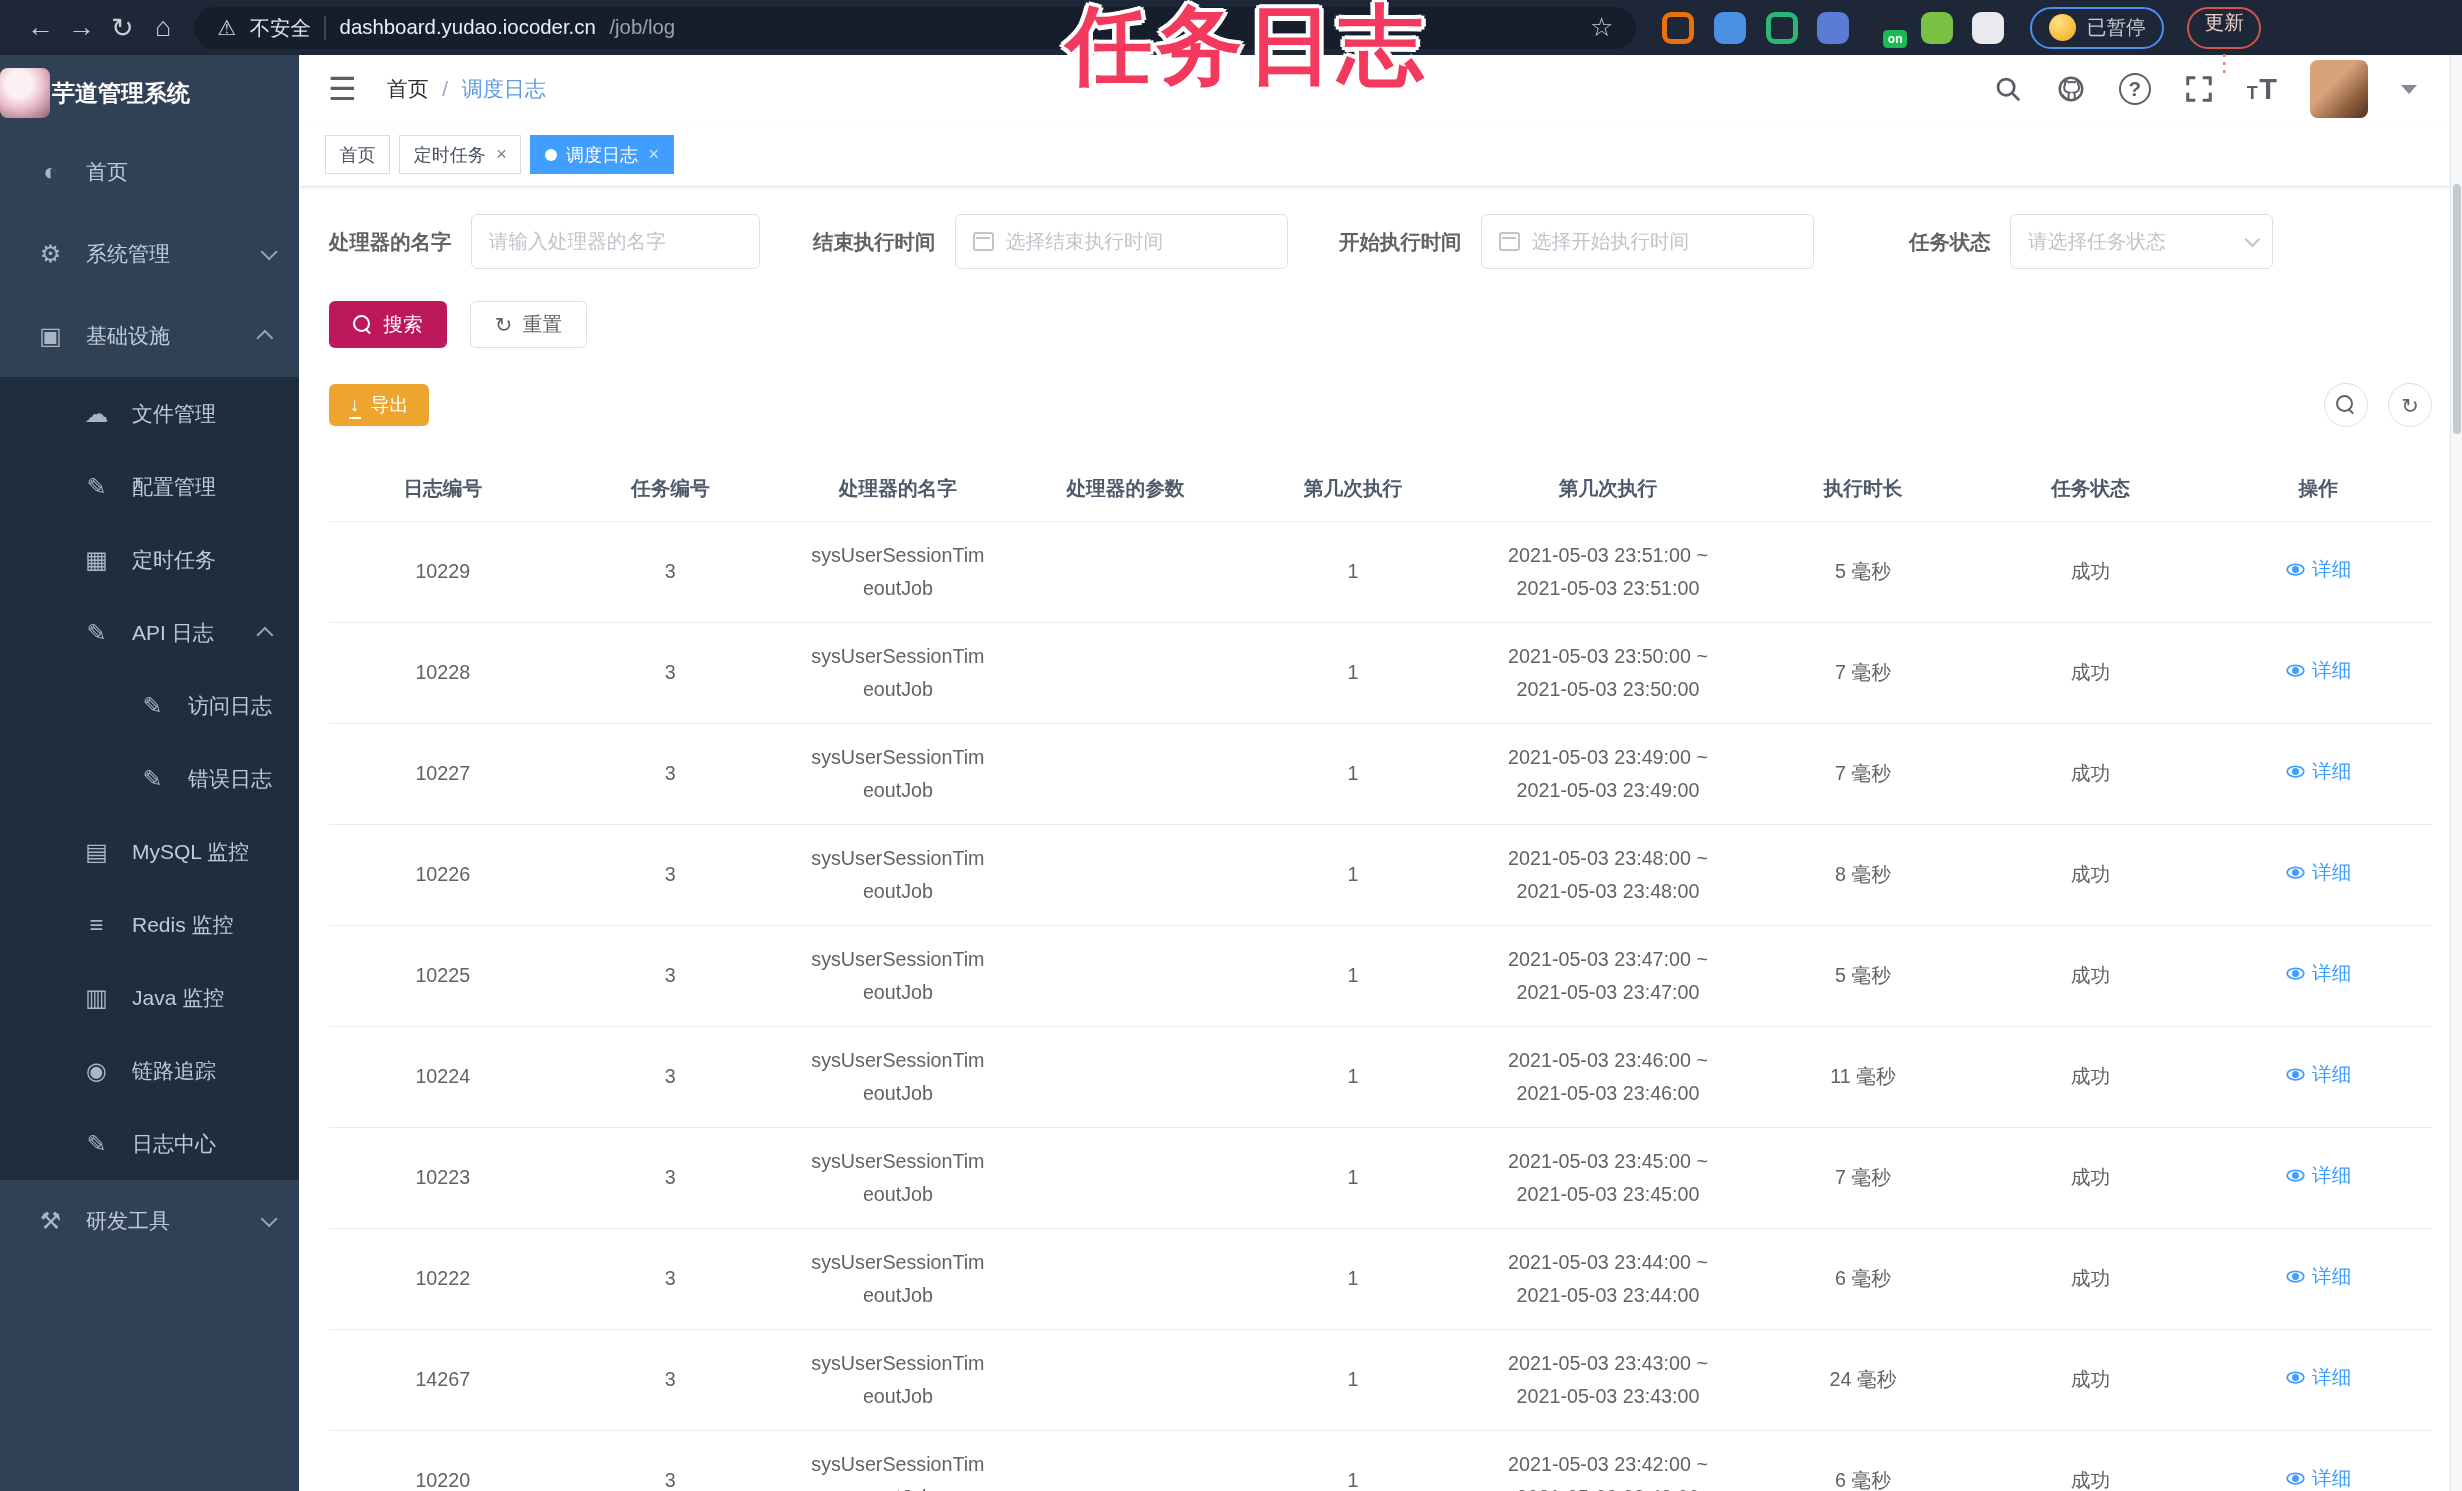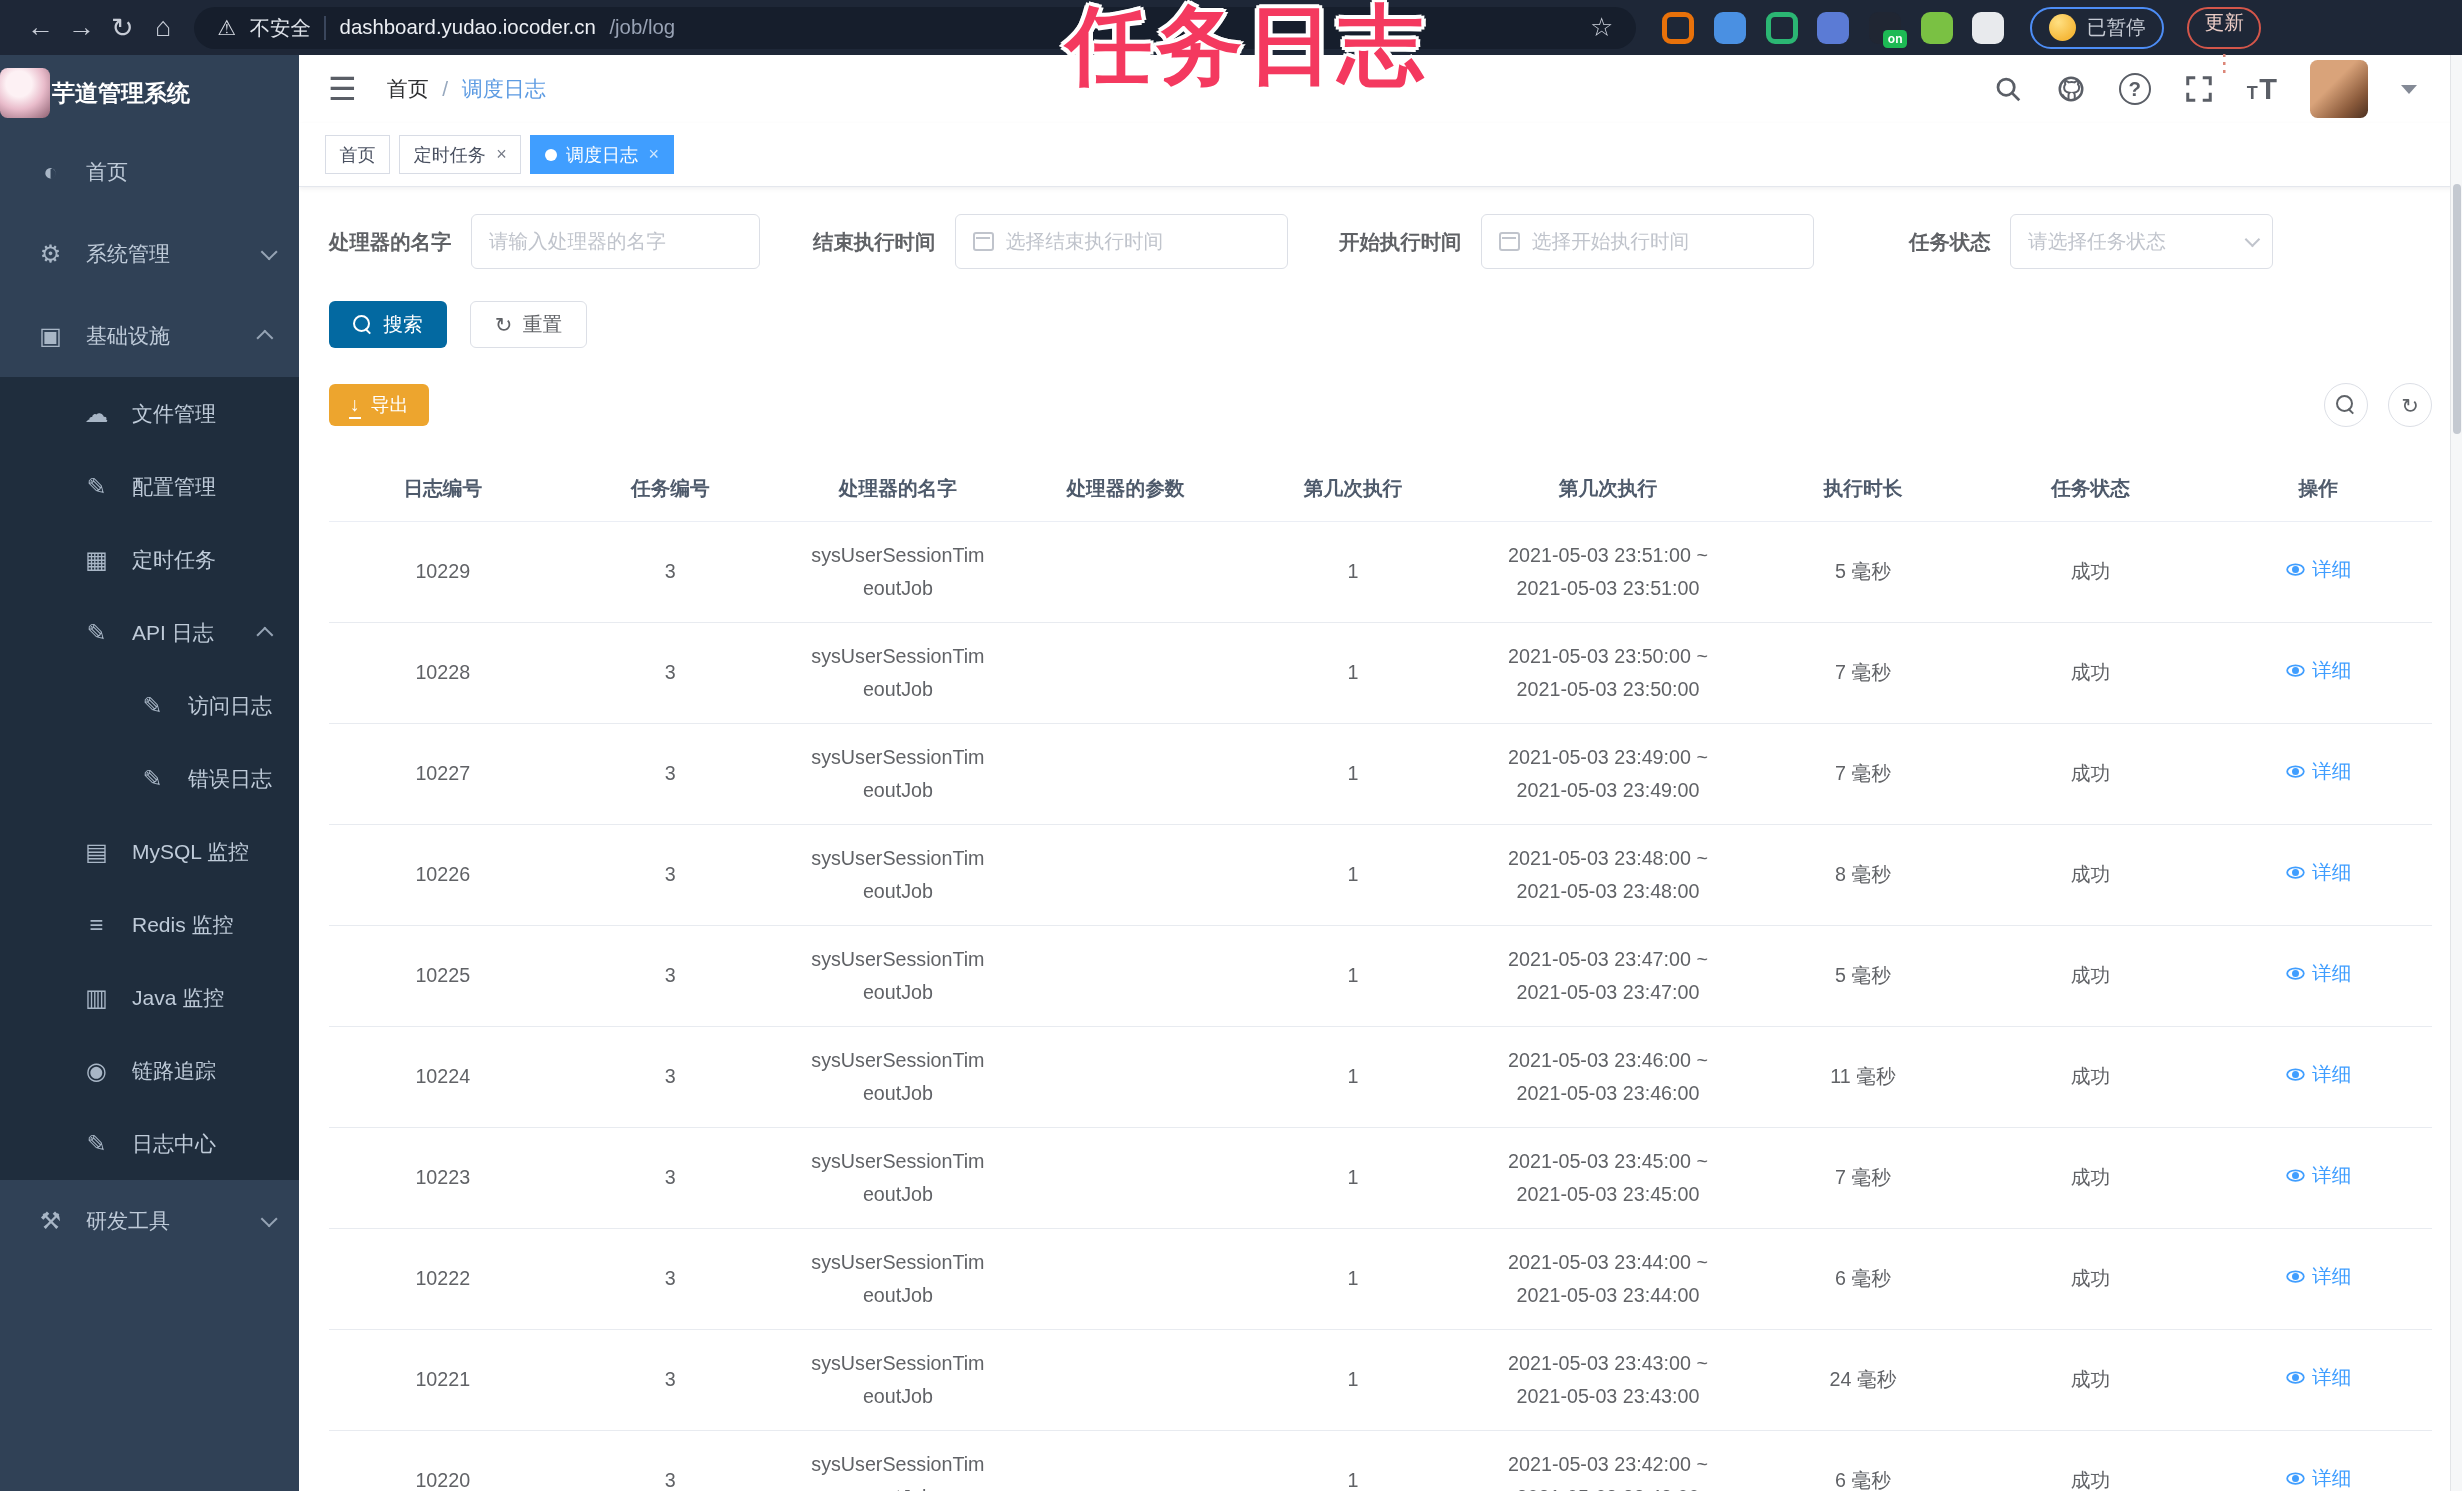--- a/index.html
+++ b/index.html
@@ -102,21 +102,21 @@
   .cal-icon::after { content:""; position:absolute; left:1.5px; right:1.5px; top:3px;
     border-top:2.3px solid #c0c4cc; }
   .select-placeholder { font-size:19.7px; color:#c0c4cc; }
   .chev-down { margin-left:auto; width:10.6px; height:10.6px; border:solid #c0c4cc;
     border-width:0 2.3px 2.3px 0; transform:rotate(45deg) translateY(-3px); }
 
   
   .btns-row { margin-top:32px; display:flex; gap:23px; }
   .btn { height:47px; border-radius:6px; font-size:19.7px; display:inline-flex;
     align-items:center; gap:10.6px; padding:0 24px; cursor:pointer; border:none; font-family:inherit; }
-  .btn-primary { background:#0369a1; color:#fff; }
+  .btn-primary { background:#be185d; color:#fff; }
   .btn-plain { background:#fff; border:1.5px solid #dcdfe6; color:#606266; }
   .export-row { margin-top:35px; display:flex; align-items:center; }
   .btn-warning { background:#eda52e; color:#fff; height:42px; padding:0 21px; font-size:19px; }
   .dl-icon { position:relative; font-size:19.7px; line-height:1; }
   .dl-icon::after { content:""; position:absolute; left:-1.5px; right:-1.5px; bottom:-4.5px;
     border-bottom:2.3px solid #fff; }
   .round-btns { margin-left:auto; display:flex; gap:19.7px; }
   .round-btn { width:44px; height:44px; border-radius:50%; border:1.5px solid #dcdfe6;
     background:#fff; color:#5f6368; display:flex; align-items:center; justify-content:center;
     font-size:21px; cursor:pointer; }
@@ -674,21 +674,21 @@
               <td><span class="detail-link">
                   <svg class="eye-svg" viewBox="0 0 24 24" fill="none" stroke="#409eff" stroke-width="2">
                     <ellipse cx="12" cy="12" rx="9.5" ry="6"></ellipse>
                     <circle cx="12" cy="12" r="3" fill="#409eff"></circle>
                   </svg>
                   <span>详细</span>
                 </span></td>
             </tr>
             <tr>
               <td>
-                <div>10221</div>
+                <div>14267</div>
               </td>
               <td>
                 <div>3</div>
               </td>
               <td>
                 <div>sysUserSessionTim</div>
                 <div>eoutJob</div>
               </td>
               <td>
                 <div></div>

